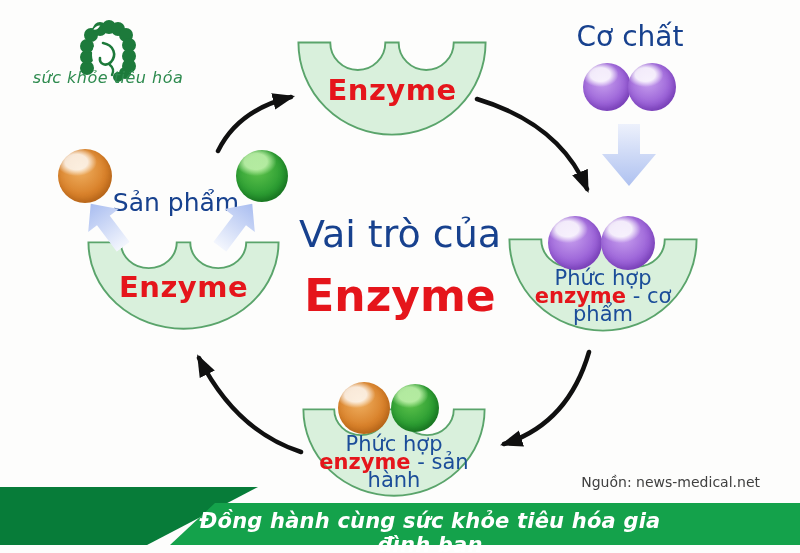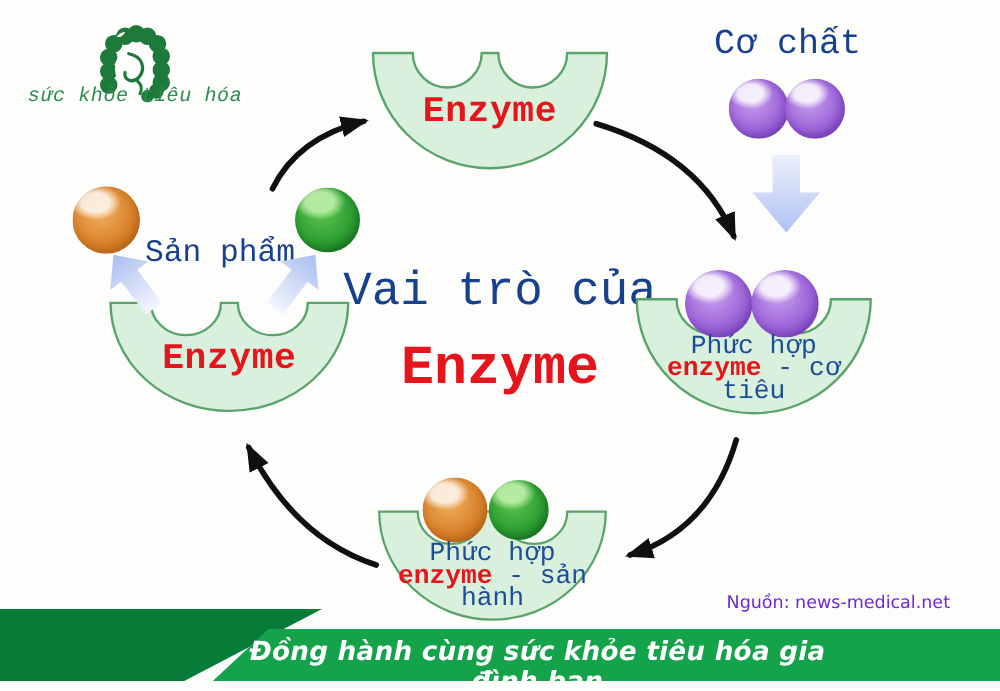--- a/index.html
+++ b/index.html
@@ -1,28 +1,28 @@
 <!DOCTYPE html>
 <html><head>
 <meta charset="utf-8">
 <style>
   * { margin:0; padding:0; box-sizing:border-box; }
   html,body { width:800px; height:553px; }
   body { font-family:"DejaVu Sans","Liberation Sans",sans-serif; background:#fff; }
   #canvas { position:relative; width:800px; height:553px; background:#fdfdfc; overflow:hidden; }
   .abs { position:absolute; }
-  .ctr { text-align:center;font-family:Liberation Mono, monospace; }
+  .ctr { text-align:center; }
 
   
   .blue-lg   { color:#17418e; font-weight:500; }
   .red-big   { color:#e5151b; font-weight:bold; }
   .bowl-label{ color:#e5151b; font-weight:bold; font-size:29px; letter-spacing:0.5px; }
   .complex-label { color:#1b4d99; font-size:21px; line-height:18px; font-weight:500; }
   .complex-label .hl { color:#e5151b; font-weight:bold; }
-  .src-text  { color:#6d28d9; font-size:14px; }
+  .src-text  { color:#404040; font-size:14px; }
   .logo-text { color:#2e8b4f; font-size:16px; font-style:italic; letter-spacing:0.5px; }
 
   
   .bowl { position:absolute; }
   .bowl svg { display:block; width:100%; height:100%; }
 
   
   .sphere { position:absolute; border-radius:50%; }
   .sphere-purple {
     background:
@@ -100,21 +100,21 @@
 
   <div class="bowl" style="left:508px;top:238px;width:190px;height:95px;">
     <svg viewBox="0 0 200 101" preserveAspectRatio="none">
       <path d="M 1.5 1.5 A 98.5 97 0 0 0 198.5 1.5 L 165 1.5 A 29 29 0 0 1 107 1.5 L 93 1.5 A 29 29 0 0 1 35 1.5 Z" fill="#d9f0dc" stroke="#5aa46b" stroke-width="2"></path>
     </svg>
   </div>
   <div class="sphere sphere-purple" style="left:548px;top:216px;width:54px;height:54px;"></div>
   <div class="sphere sphere-purple" style="left:601px;top:216px;width:54px;height:54px;"></div>
   <div class="abs ctr complex-label" style="left:508px;top:269px;width:190px;">
     <div>Phức hợp</div>
-    <div><span class="hl">enzyme</span><span> - cơ tiêu</span></div>
+    <div><span class="hl">enzyme</span><span> - cơ phẩm</span></div>
   </div>
 
   <div class="bowl" style="left:302px;top:408px;width:184px;height:90px;">
     <svg viewBox="0 0 200 101" preserveAspectRatio="none">
       <path d="M 1.5 1.5 A 98.5 97 0 0 0 198.5 1.5 L 165 1.5 A 29 29 0 0 1 107 1.5 L 93 1.5 A 29 29 0 0 1 35 1.5 Z" fill="#d9f0dc" stroke="#5aa46b" stroke-width="2"></path>
     </svg>
   </div>
   <div class="sphere sphere-orange" style="left:338px;top:382px;width:52px;height:52px;"></div>
   <div class="sphere sphere-green" style="left:391px;top:384px;width:48px;height:48px;"></div>
   <div class="abs ctr complex-label" style="left:302px;top:435px;width:184px;">

